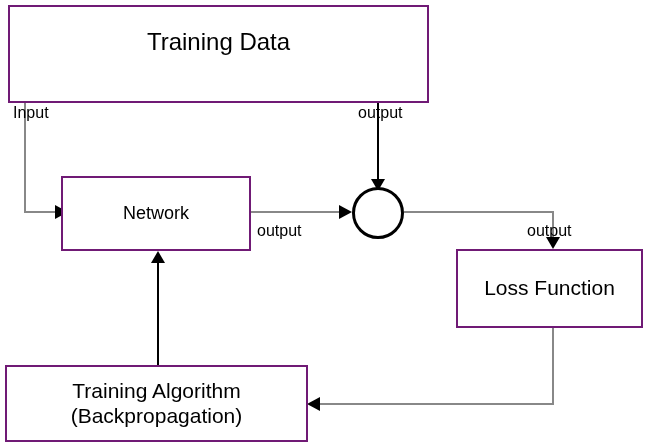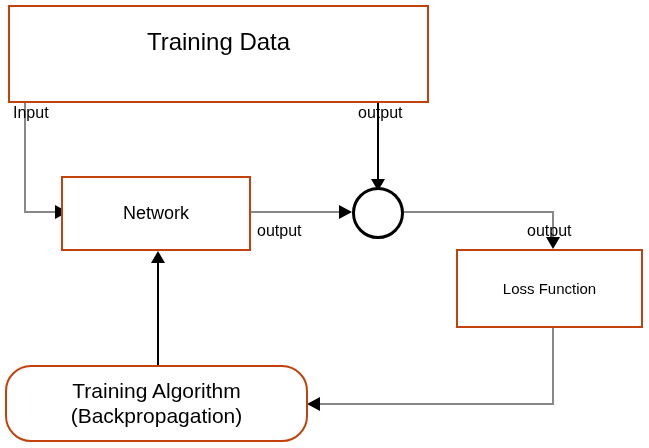--- a/index.html
+++ b/index.html
@@ -11,39 +11,39 @@
     position: relative;
     width: 649px;
     height: 448px;
     background: #ffffff;
     font-family: "Liberation Sans", sans-serif;
     overflow: hidden;
   }
   .node {
     position: absolute;
     box-sizing: border-box;
-    border: 2px solid #c2410c;
+    border: 2px solid #701a75;
     background: #ffffff;
     display: flex;
     align-items: center;
     justify-content: center;
     text-align: center;
     color: #000000;
   }
   .node-label {
     white-space: pre-line;
     line-height: 1.18;
   }
   #node-training-data { left: 8px;   top: 5px;   width: 421px; height: 98px; }
   #node-training-data .node-label { font-size: 24px; position: relative; top: -12px; }
   #node-network       { left: 61px;  top: 176px; width: 190px; height: 75px; }
   #node-network .node-label { font-size: 18px; }
   #node-loss          { left: 456px; top: 249px; width: 187px; height: 79px; }
-  #node-loss .node-label { font-size: 15px; }
-  #node-training-algo { left: 5px;   top: 365px; width: 303px; height: 77px; border-radius: 26px; }
+  #node-loss .node-label { font-size: 21px; }
+  #node-training-algo { left: 5px;   top: 365px; width: 303px; height: 77px; }
   #node-training-algo .node-label { font-size: 21px; }
 
   .circle-node {
     position: absolute;
     box-sizing: border-box;
     border: 3px solid #000000;
     border-radius: 50%;
     background: #ffffff;
     left: 352px;
     top: 187px;

